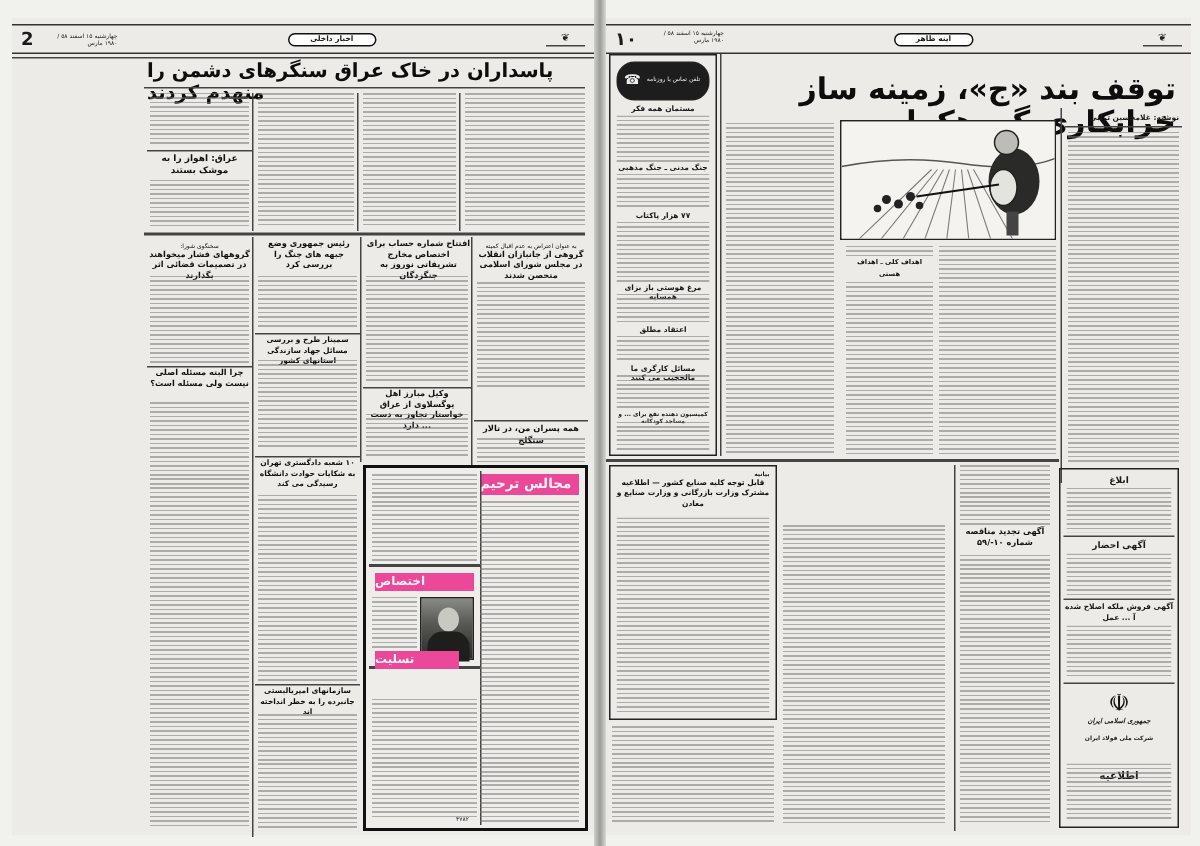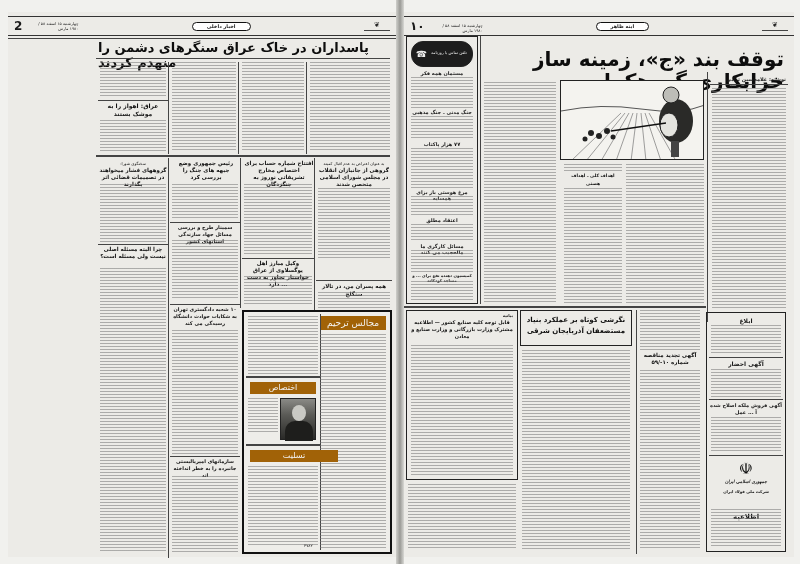--- a/index.html
+++ b/index.html
@@ -19,21 +19,21 @@
 .hl-left{position:absolute;top:28px;right:12px;left:90px;font-size:13px;letter-spacing:-0.3px;text-align:left}
 .hl-right{position:absolute;top:36px;right:10px;left:80px;font-size:20px;letter-spacing:-1px;line-height:22px}
 .box{position:absolute;border:1px solid #222}
 .col{position:absolute;overflow:hidden}
 .col .lines{position:absolute;inset:0;background:repeating-linear-gradient(180deg,#777 0 1px,transparent 1px 3px);opacity:.55}
 .subhead{position:absolute;font-weight:bold;direction:rtl;text-align:center;font-size:6px;line-height:8px;background:#ecebe7;color:#111}
 .rule-v{position:absolute;width:1px;background:#444}
 .rule-h{position:absolute;height:1px;background:#444}
 .cartoon{position:absolute;border:1.5px solid #222;background:#f6f5f1;overflow:hidden}
 .ad{position:absolute;border:2px solid #111;background:#eeede9}
-.ad-title{position:absolute;background:#a16207;color:#f4f4f4;font-weight:normal;text-align:center;direction:rtl}
+.ad-title{position:absolute;background:#ec4899;color:#f4f4f4;font-weight:bold;text-align:left;direction:rtl}
 .photo{position:absolute;background:linear-gradient(180deg,#8a8a86 0%,#5a5a56 40%,#2a2a28 100%);border:1px solid #222}
 .phone-box{position:absolute;border:1px solid #222;border-radius:12px;background:#1d1d1d;color:#eee;font-size:4px;text-align:center;direction:rtl;padding:3px}
 .emblem{position:absolute;font-size:16px;text-align:center;color:#111}
 .small-b{font-size:5px;font-weight:bold;direction:rtl;text-align:center}
 </style>
 </head>
 <body>
 
 <div class="spread">
 
@@ -152,33 +152,33 @@
       <div class="rule-h" style="top:64px;left:2px;width:74px;height:2px"></div>
       <div class="ad-title" style="left:6px;top:70px;width:66px;height:12px;font-size:8px;line-height:12px">اختصاص</div>
       <div class="col" style="left:4px;top:86px;width:30px;height:36px">
           <div class="lines"></div>
         </div>
       <div class="photo" style="left:36px;top:86px;width:36px;height:42px">
         <div style="position:absolute;left:11px;top:6px;width:14px;height:16px;border-radius:50%;background:#c9c9c4"></div>
         <div style="position:absolute;left:4px;top:22px;width:28px;height:20px;border-radius:10px 10px 0 0;background:#1e1e1c"></div>
       </div>
       <div class="rule-h" style="top:132px;left:2px;width:74px;height:2px"></div>
-      <div class="ad-title" style="left:6px;top:138px;width:88px;height:12px;font-size:8px;line-height:12px">تسلیت</div>
+      <div class="ad-title" style="left:6px;top:122px;width:56px;height:12px;font-size:8px;line-height:12px">تسلیت</div>
       <div class="col" style="left:4px;top:154px;width:70px;height:80px">
           <div class="lines"></div>
         </div>
       <div style="position:absolute;left:60px;bottom:4px;font-size:4px">۴۷۸۲</div>
     </div>
   </div>
 
   <div class="gutter"></div>
 
   <div class="page right">
     <div class="folio">
-      <div style="display:flex;align-items:flex-end;gap:8px">
+      <div style="display:flex;align-items:flex-start;gap:8px">
         <span class="num">۱۰</span>
         <span class="date">چهارشنبه ۱۵ اسفند ۵۸ / ۱۹۸۰ مارس</span>
       </div>
       <span class="section">اینه ظاهر</span>
       <span class="logo">❦</span>
     </div>
 
     <div class="box" style="left:2px;top:24px;width:72px;height:268px">
       <div class="phone-box" style="left:4px;top:4px;width:62px;height:26px">
         <span style="position:absolute;left:4px;top:7px;font-size:9px">☎</span>
@@ -270,23 +270,20 @@
       <div class="small-b" style="position:absolute;top:2px;right:4px;font-size:4px">بیانیه</div>
       <div class="subhead" style="left:4px;right:4px;top:8px;width:auto;font-size:5px;line-height:7px">قابل توجه کلیه صنایع کشور — اطلاعیه مشترک وزارت بازرگانی و وزارت صنایع و معادن</div>
       <div class="col" style="left:4px;right:4px;top:34px;bottom:4px">
           <div class="lines"></div>
         </div>
     </div>
     <div class="col" style="left:4px;top:472px;width:108px;height:66px">
         <div class="lines"></div>
       </div>
 
-    <div class="box" style="left:116px;top:298px;width:112px;height:36px">
-      <div class="headline" style="position:absolute;inset:4px;font-size:7px;line-height:11px;text-align:center">نگرشی کوتاه بر عملکرد بنیاد مستضعفان آذربایجان شرقی</div>
-    </div>
     <div class="col" style="left:118px;top:338px;width:108px;height:200px">
         <div class="lines"></div>
       </div>
 
     <div class="rule-v" style="left:232px;top:298px;height:244px"></div>
     <div class="col" style="left:236px;top:298px;width:60px;height:40px">
         <div class="lines"></div>
       </div>
     <div class="subhead" style="left:236px;top:340px;width:60px;font-size:5.5px;line-height:7px">آگهی تجدید مناقصه شماره ۱۰-/۵۹</div>
     <div class="col" style="left:236px;top:358px;width:60px;height:180px">

